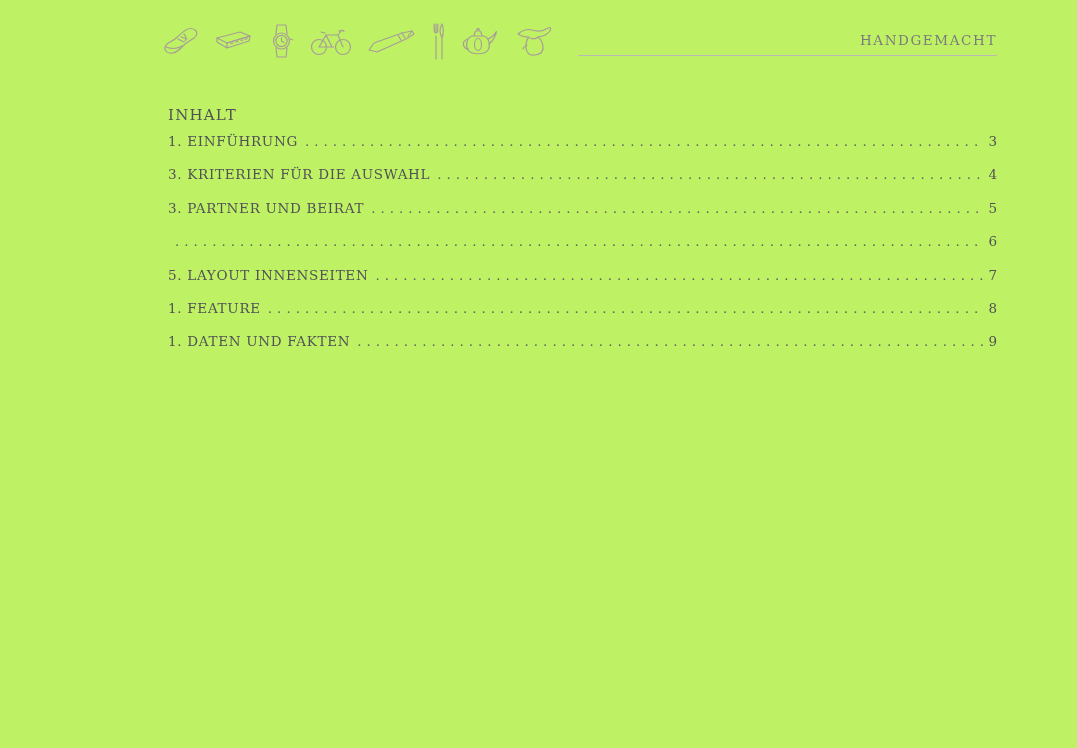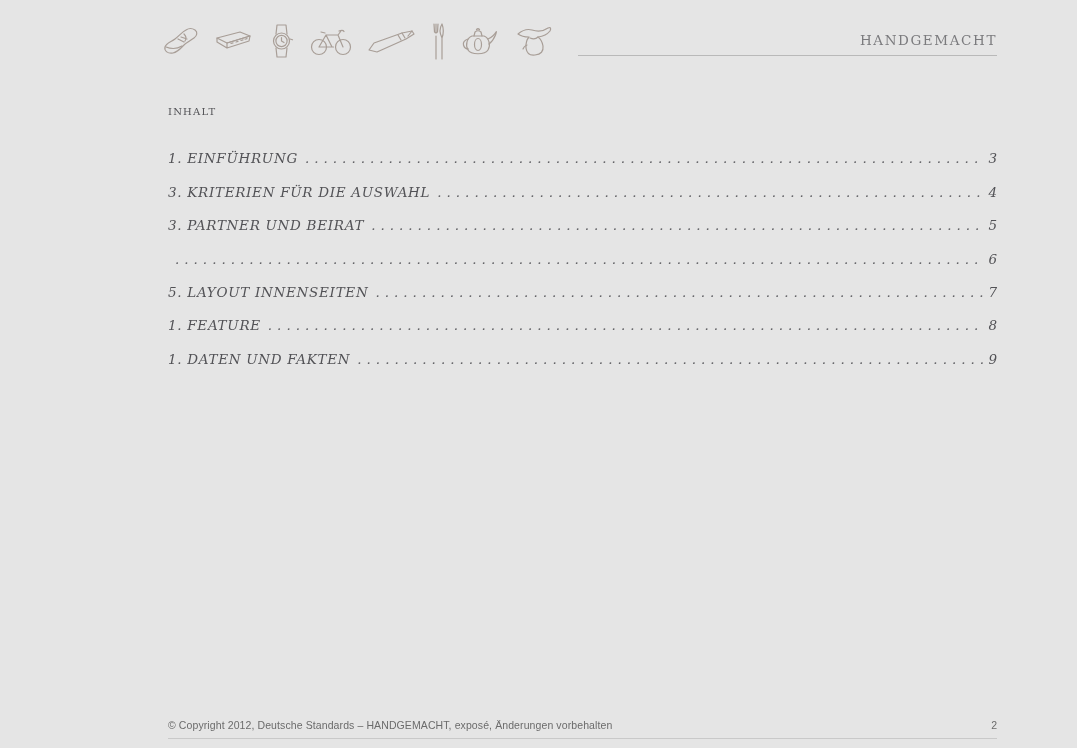--- a/index.html
+++ b/index.html
@@ -1,36 +1,36 @@
 <!DOCTYPE html>
 <html><head>
 <meta charset="utf-8">
 <style>
   * { margin:0; padding:0; box-sizing:border-box; }
   html,body { background:#ffffff; }
   .page {
-    position:relative; width:1077px; height:748px; background:#e5e5e5;
+    position:relative; width:1077px; height:748px; background:#bef264;
     font-family:"DejaVu Serif", serif; overflow:hidden;
   }
   
   .icons-row { position:absolute; left:163px; top:18px; height:46px;
     display:flex; align-items:center; gap:15px; }
   .icons-row svg { display:block; stroke:var(--c-icon,#a89e97); fill:none;
     stroke-width:1.2; stroke-linecap:round; stroke-linejoin:round; }
   
   .masthead { position:absolute; left:578px; top:30px; width:419px;
     text-align:right; border-bottom:1px solid var(--c-rule,#b9b9b9);
     padding-bottom:6px; }
   .brand { font-size:13.5px; letter-spacing:1.6px; color:var(--c-brand,#7b7b7e); }
   
-  .inhalt { position:absolute; left:168px; top:106px; font-size:10px;
+  .inhalt { position:absolute; left:168px; top:106px; font-size:15px;
     letter-spacing:1.2px; color:var(--c-text,#525256); font-weight:normal; }
   .toc { position:absolute; left:168px; top:133px; width:829px; }
-  .toc-row { display:flex; align-items:flex-end; height:33.4px;
-    font-size:13.5px; color:var(--c-text,#525256);font-style:italic; }
+  .toc-row { display:flex; align-items:flex-start; height:33.4px;
+    font-size:13.5px; color:var(--c-text,#525256); }
   .toc-label { white-space:nowrap; letter-spacing:0.7px; }
   .toc-dots { flex:1 1 auto; overflow:hidden; white-space:nowrap;
     letter-spacing:5px; padding-left:7px; color:var(--c-dots,#626266); }
   .toc-page { flex:0 0 auto; min-width:12px; text-align:right; padding-left:5px; }
   
   .footer { position:absolute; left:168px; top:719px; width:829px;
     display:flex; justify-content:space-between; align-items:baseline;
     border-bottom:1px solid var(--c-rule_light,#c9c9c9); padding-bottom:7px;
     font-family:"Liberation Sans", sans-serif; }
   .footer-copy { font-size:10.5px; color:var(--c-footer_text,#6b6b6b); letter-spacing:0.1px; }
@@ -136,18 +136,14 @@
       <span class="toc-dots">................................................................................................................................................................</span>
       <span class="toc-page">8</span>
     </div>
     <div class="toc-row">
       <span class="toc-label">1. DATEN UND FAKTEN</span>
       <span class="toc-dots">................................................................................................................................................................</span>
       <span class="toc-page">9</span>
     </div>
   </div>
 
-  <div class="footer">
-    <span class="footer-copy">© Copyright 2012, Deutsche Standards – HANDGEMACHT, exposé, Änderungen vorbehalten</span>
-    <span class="footer-page">2</span>
-  </div>
 
 </div>
 
 </body></html>

